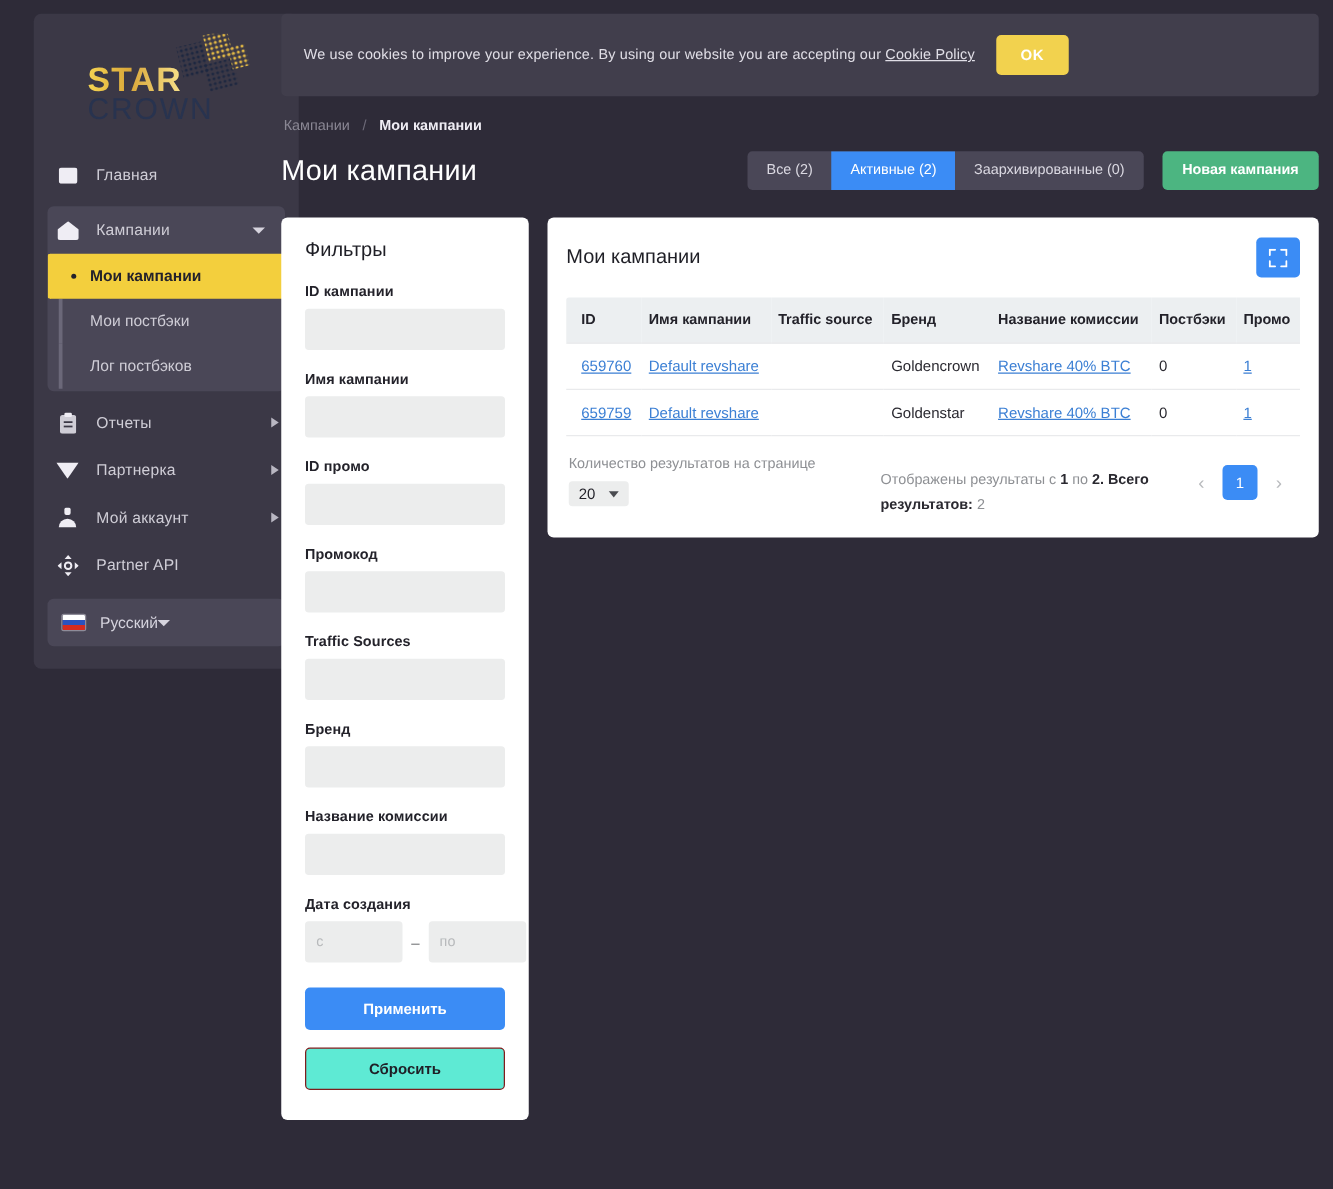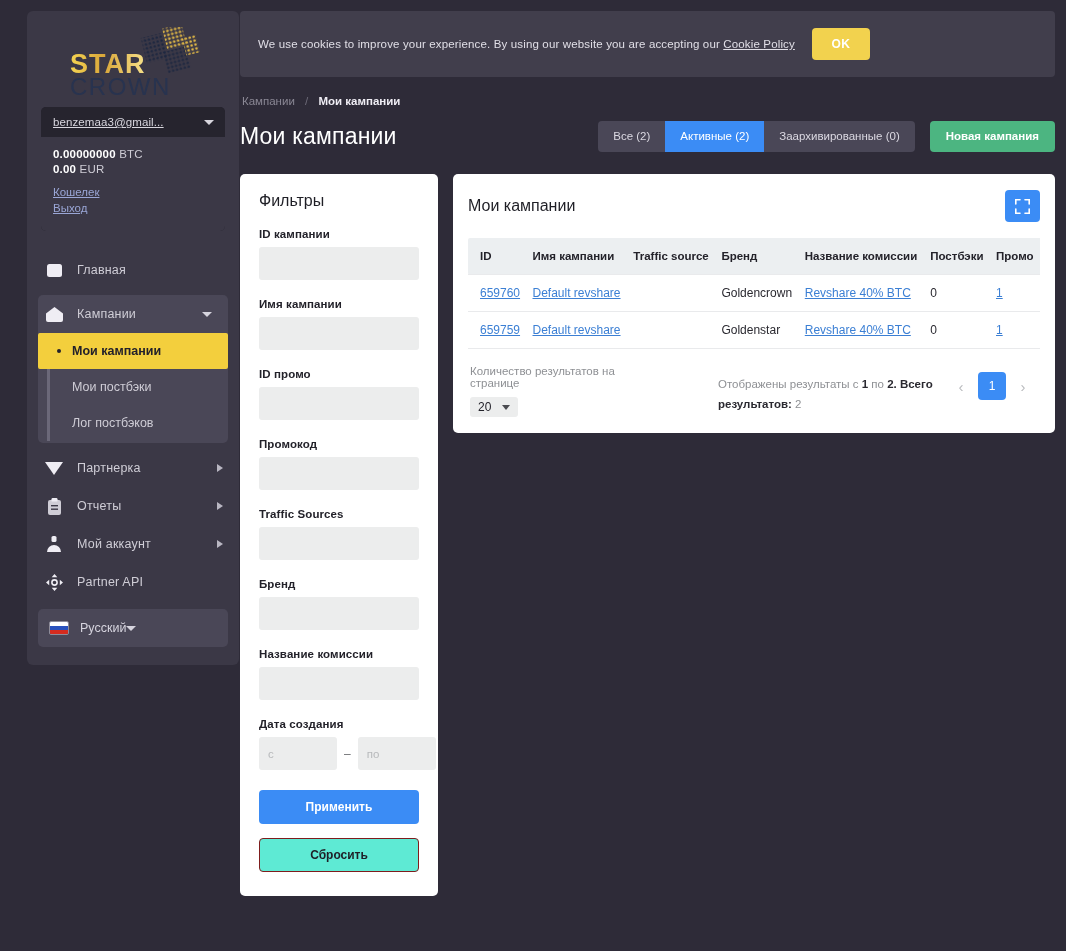--- a/index.html
+++ b/index.html
@@ -116,21 +116,21 @@
     color: #d6d4de; font-size: 12.5px;
   }
   .flag {
     width: 20px; height: 14px; margin-right: 11px; flex: none;
     border: 1px solid #8e8c99; border-radius: 2px; overflow: hidden;
     display: flex; flex-direction: column;
   }
   .flag i { display: block; height: 33.33%; width: 100%; }
 
   
-  .main { position: absolute; left: 240px; top: 11px; right: 11px; }
+  .main { position: absolute; left: 225px; top: 11px; right: 11px; }
 
   .cookie-bar {
     background: #413e4c;
     border-radius: 4px;
     height: 66px;
     display: flex; align-items: center;
     padding: 0 18px;
   }
   .cookie-text { font-size: 11.5px; color: #e0dee6; letter-spacing: .15px; }
   .cookie-text a { color: #e0dee6; text-decoration: underline; }
@@ -296,40 +296,20 @@
         <rect x="86" y="6" width="22" height="26" fill="url(#dots-dark)"></rect>
         <rect x="109" y="2" width="20" height="22" fill="url(#dots-gold)"></rect>
         <rect x="104" y="25" width="24" height="22" fill="url(#dots-dark)" opacity=".95"></rect>
         <rect x="126" y="16" width="14" height="18" fill="url(#dots-gold)"></rect>
       </g>
       <text x="12" y="46" font-family="Liberation Sans, sans-serif" font-size="27" font-weight="bold" fill="url(#gold)" letter-spacing="1">STAR</text>
       <text x="12" y="68" font-family="Liberation Sans, sans-serif" font-size="24" fill="#28334f" letter-spacing="1.5">CROWN</text>
     </svg>
   </div>
 
-  <div class="acct-box">
-    <div class="acct-head">
-      <span class="acct-email">benzemaa3@gmail...</span>
-      <span class="caret-down"></span>
-    </div>
-    <div class="acct-body">
-      <div class="bal-row">
-        <b>0.00000000</b>
-        <span class="bal-cur">BTC</span>
-      </div>
-      <div class="bal-row">
-        <b>0.00</b>
-        <span class="bal-cur">EUR</span>
-      </div>
-      <div class="acct-links">
-        <a href="#">Кошелек</a>
-        <a href="#">Выход</a>
-      </div>
-    </div>
-  </div>
 
   <div class="nav">
 
     <div class="nav-item">
       <span class="nav-icon">
         <svg width="15" height="13" viewBox="0 0 15 13">
             <rect x="0" y="0" width="15" height="13" rx="2.5" fill="#efedf4"></rect>
           </svg>
       </span>
       <span class="ni-label">Главная</span>
@@ -349,42 +329,42 @@
       <div class="sub-item active">
         <span class="dot"></span>
         <span>Мои кампании</span>
       </div>
       <div class="sub-item">
         <span>Мои постбэки</span>
       </div>
       <div class="sub-item">
         <span>Лог постбэков</span>
       </div>
-    </div>
-
-    <div class="nav-item">
-      <span class="nav-icon">
-        <svg width="18" height="13" viewBox="0 0 18 13">
-            <path d="M0 0 L18 0 L9 13 Z" fill="#efedf4"></path>
-          </svg>
-      </span>
-      <span class="ni-label">Партнерка</span>
-      <span class="nav-arrow"></span>
     </div>
 
     <div class="nav-item">
       <span class="nav-icon">
         <svg width="13" height="17" viewBox="0 0 13 17">
           <rect x="0" y="2" width="13" height="15" rx="2" fill="#cfcdd6"></rect>
           <rect x="3.5" y="0" width="6" height="3.6" rx="1.2" fill="#efedf4"></rect>
           <rect x="3" y="7" width="7" height="1.4" fill="#3b3846"></rect>
           <rect x="3" y="10.5" width="7" height="1.4" fill="#3b3846"></rect>
         </svg>
       </span>
       <span class="ni-label">Отчеты</span>
+      <span class="nav-arrow"></span>
+    </div>
+
+    <div class="nav-item">
+      <span class="nav-icon">
+        <svg width="18" height="13" viewBox="0 0 18 13">
+            <path d="M0 0 L18 0 L9 13 Z" fill="#efedf4"></path>
+          </svg>
+      </span>
+      <span class="ni-label">Партнерка</span>
       <span class="nav-arrow"></span>
     </div>
 
     <div class="nav-item">
       <span class="nav-icon">
         <svg width="16" height="16" viewBox="0 0 16 16">
           <rect x="5.5" y="0" width="5" height="6" rx="1.6" fill="#efedf4"></rect>
           <path d="M1 16 a7 7 0 0 1 14 0 Z" fill="#efedf4"></path>
         </svg>
       </span>

